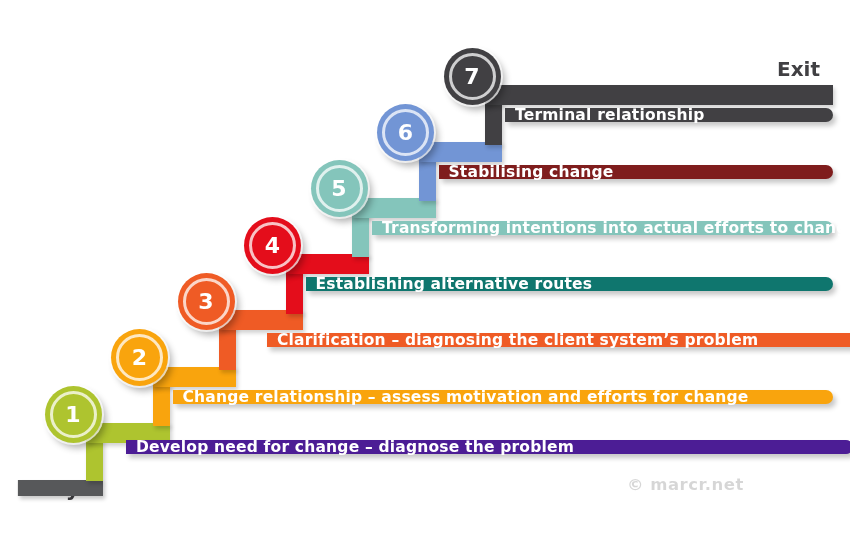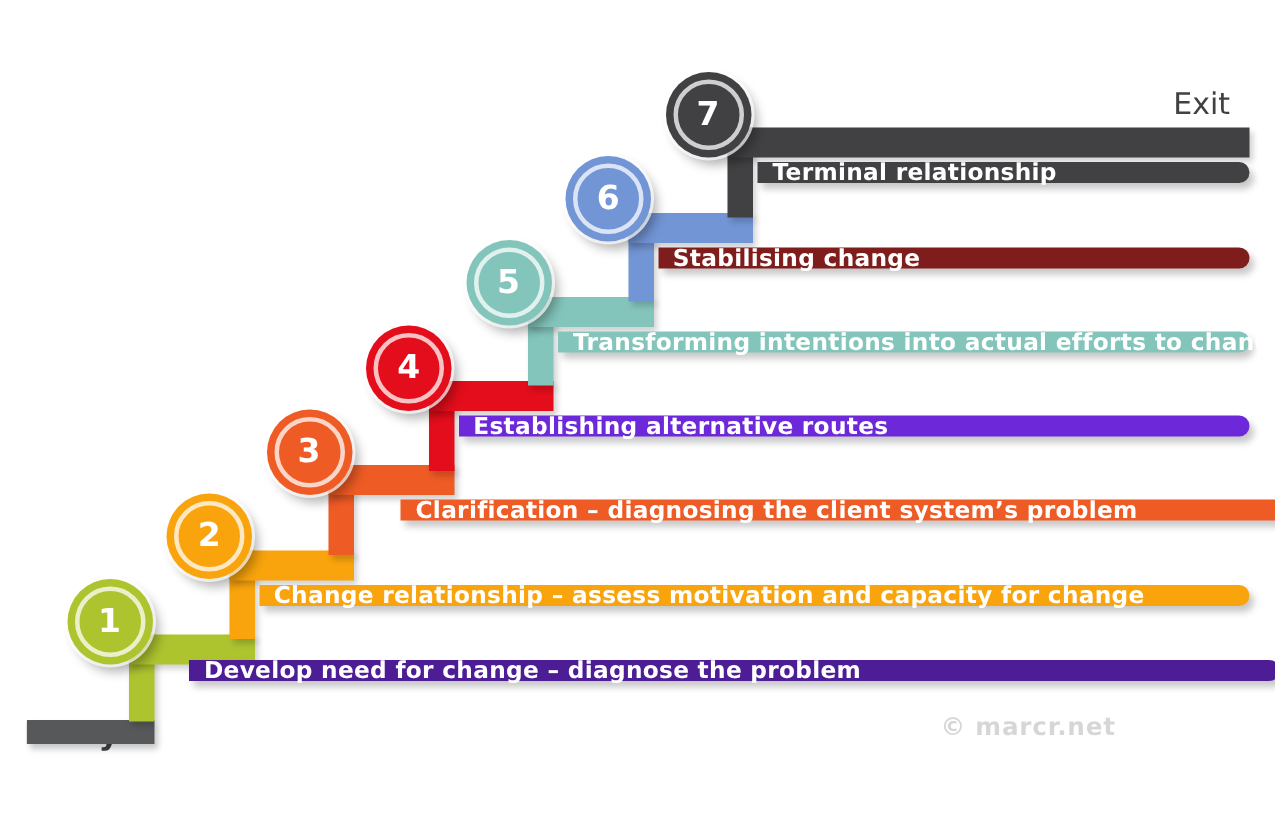--- a/index.html
+++ b/index.html
@@ -43,21 +43,21 @@
   }
   
   #entry-label {
     left:16px; top:441px; font-size:21px; font-weight:bold;
   }
   #entry-platform {
     left:18px; top:480px; width:85px; height:16px;
     box-shadow:2px 3px 4px rgba(0,0,0,0.22);
   }
   #exit-label {
-    right:30px; top:57px; font-size:20px; font-weight:normal;text-align:right;
+    right:30px; top:57px; font-size:20px; font-weight:bold;text-align:right;
   }
   #watermark {
     left:627px; top:475px; font-size:16.5px; font-weight:bold;
     color:rgba(0,0,0,0.16); z-index:4; letter-spacing:0.5px;
   }
 </style>
 </head>
 <body>
 
 <div id="canvas">
@@ -71,38 +71,38 @@
       <div class="label-bar" style="left: 106px; top: 440px; width: 727px; background: #4c1d95; margin-left: 20px;">
         <span class="bar-text">Develop need for change – diagnose the problem</span>
       </div>
       <div class="step-circle" style="left: 44.5px; top: 385.5px; background: rgb(174, 196, 47);">
         <div class="ring"></div>
         <span class="num">1</span>
       </div>
       <div class="riser" style="left: 152.5px; top: 366.7px; height: 59.5px; background: rgb(249, 164, 13);"></div>
       <div class="tread" style="left: 152.5px; top: 366.7px; width: 83.5px; background: rgb(249, 164, 13);"></div>
       <div class="label-bar" style="left: 172.5px; top: 389.7px; width: 660.5px; background: rgb(249, 164, 13);">
-        <span class="bar-text">Change relationship – assess motivation and capacity for change</span>
+        <span class="bar-text">Change relationship – assess motivation and efforts for change</span>
       </div>
       <div class="step-circle" style="left: 111px; top: 329.2px; background: rgb(249, 164, 13);">
         <div class="ring"></div>
         <span class="num">2</span>
       </div>
       <div class="riser" style="left: 219px; top: 310.4px; height: 59.5px; background: rgb(239, 91, 37);"></div>
       <div class="tread" style="left: 219px; top: 310.4px; width: 83.5px; background: rgb(239, 91, 37);"></div>
       <div class="label-bar" style="left: 239px; top: 333.4px; width: 594px; background: rgb(239, 91, 37); margin-left: 28px;">
         <span class="bar-text">Clarification – diagnosing the client system’s problem</span>
       </div>
       <div class="step-circle" style="left: 177.5px; top: 272.9px; background: rgb(239, 91, 37);">
         <div class="ring"></div>
         <span class="num">3</span>
       </div>
       <div class="riser" style="left: 285.5px; top: 254.1px; height: 59.5px; background: rgb(228, 13, 27);"></div>
       <div class="tread" style="left: 285.5px; top: 254.1px; width: 83.5px; background: rgb(228, 13, 27);"></div>
-      <div class="label-bar" style="left: 305.5px; top: 277.1px; width: 527.5px; background: #6d28d9;">
+      <div class="label-bar" style="left: 305.5px; top: 277.1px; width: 527.5px; background: #0f766e;">
         <span class="bar-text">Establishing alternative routes</span>
       </div>
       <div class="step-circle" style="left: 244px; top: 216.6px; background: rgb(228, 13, 27);">
         <div class="ring"></div>
         <span class="num">4</span>
       </div>
       <div class="riser" style="left: 352px; top: 197.8px; height: 59.5px; background: rgb(132, 197, 187);"></div>
       <div class="tread" style="left: 352px; top: 197.8px; width: 83.5px; background: rgb(132, 197, 187);"></div>
       <div class="label-bar" style="left: 372px; top: 220.8px; width: 461px; background: rgb(132, 197, 187);">
         <span class="bar-text">Transforming intentions into actual efforts to change</span>

